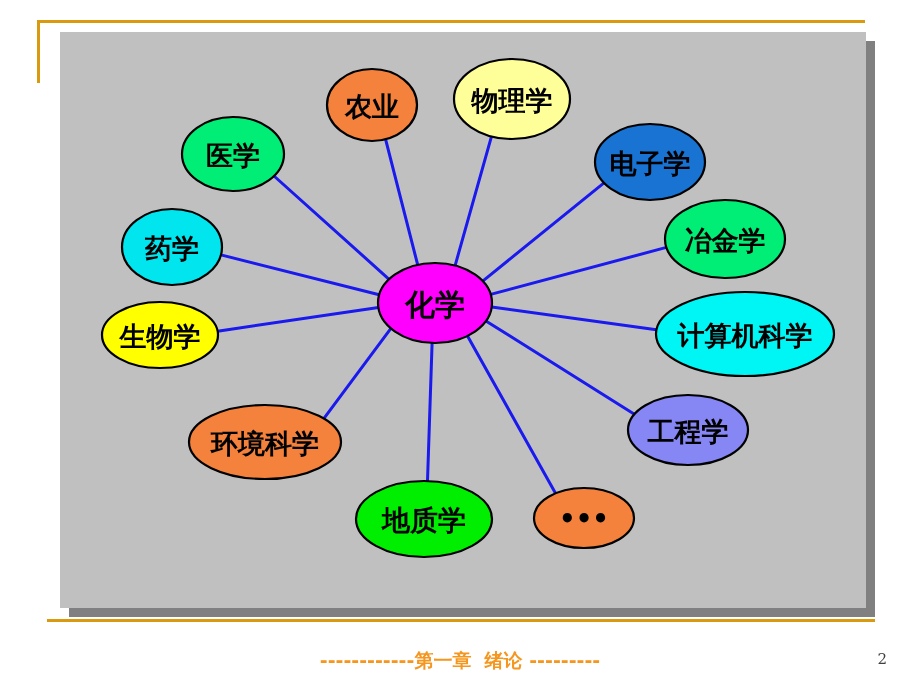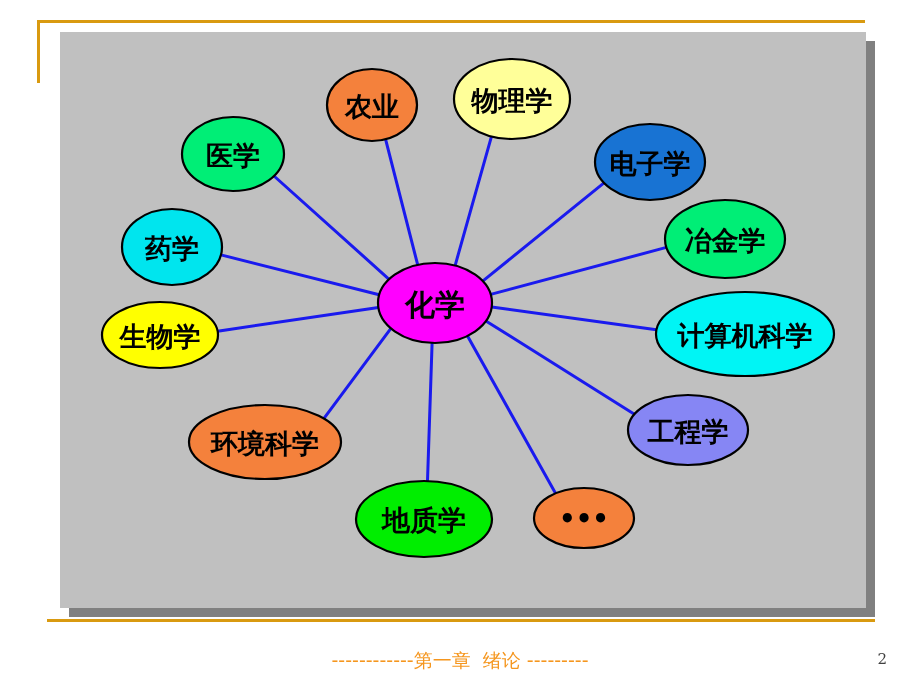--- a/index.html
+++ b/index.html
@@ -96,21 +96,21 @@
   
   .footer {
     position: absolute;
     left: 0;
     top: 648px;
     width: 920px;
     text-align: center;
     color: #f5961e;
     font-family: "DejaVu Sans", "Liberation Sans", sans-serif;
     font-size: 19px;
-    font-weight: 400;
+    font-weight: 700;
     letter-spacing: 0px;
     white-space: pre;
   }
   .page-number {
     position: absolute;
     right: 33px;
     top: 650px;
     color: #404040;
     font-family: "DejaVu Serif", "Liberation Serif", serif;
     font-size: 15px;

